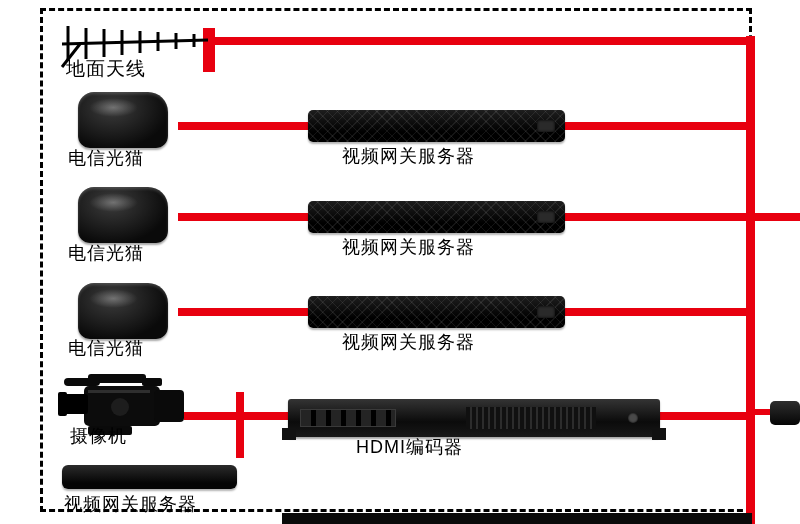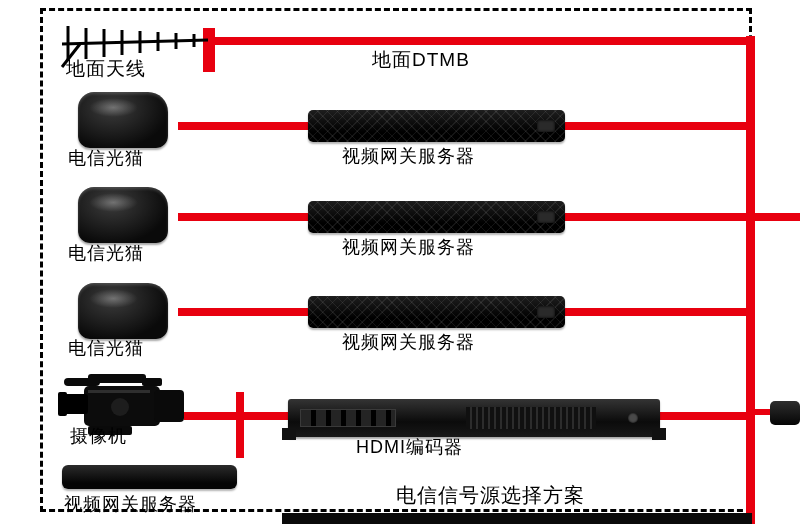--- a/index.html
+++ b/index.html
@@ -111,21 +111,20 @@
     <line x1="26" y1="4" x2="26" y2="35" stroke="#000" stroke-width="3"></line>
     <line x1="44" y1="5" x2="44" y2="33" stroke="#000" stroke-width="3"></line>
     <line x1="62" y1="6" x2="62" y2="31" stroke="#000" stroke-width="3"></line>
     <line x1="80" y1="7" x2="80" y2="29" stroke="#000" stroke-width="3"></line>
     <line x1="98" y1="8" x2="98" y2="27" stroke="#000" stroke-width="3"></line>
     <line x1="116" y1="9" x2="116" y2="25" stroke="#000" stroke-width="3"></line>
     <line x1="134" y1="10" x2="134" y2="23" stroke="#000" stroke-width="3"></line>
     <line x1="20" y1="20" x2="2" y2="43" stroke="#000" stroke-width="3"></line>
   </svg>
   <div class="label" style="left:66px;top:56px;font-size:19px">地面天线</div>
-  <div class="label" style="left:372px;top:47px;font-size:19px">地面DTMB</div>
 
   <div class="modem" style="left:78px;top:92px"></div>
   <div class="label" style="left:68px;top:146px">电信光猫</div>
   <div class="server" style="left:308px;top:110px"></div>
   <div class="label" style="left:342px;top:144px">视频网关服务器</div>
 
   <div class="modem" style="left:78px;top:187px"></div>
   <div class="label" style="left:68px;top:241px">电信光猫</div>
   <div class="server" style="left:308px;top:201px"></div>
   <div class="label" style="left:342px;top:235px">视频网关服务器</div>
@@ -152,19 +151,18 @@
   <div class="encoder" style="left:288px;top:399px">
     <div class="enc-ports"></div>
     <div class="enc-vent"></div>
     <div class="enc-led"></div>
   </div>
   <div class="label" style="left:356px;top:435px">HDMI编码器</div>
 
   <div class="media-player" style="left:62px;top:465px"></div>
   <div class="label" style="left:64px;top:492px">视频网关服务器</div>
 
-  <div class="label" style="left:396px;top:482px;font-size:20px">电信信号源选择方案</div>
 
   <div class="dongle" style="left:770px;top:401px"></div>
 
   <div class="bottom-bar"></div>
 
 </div>
 
 </body></html>

